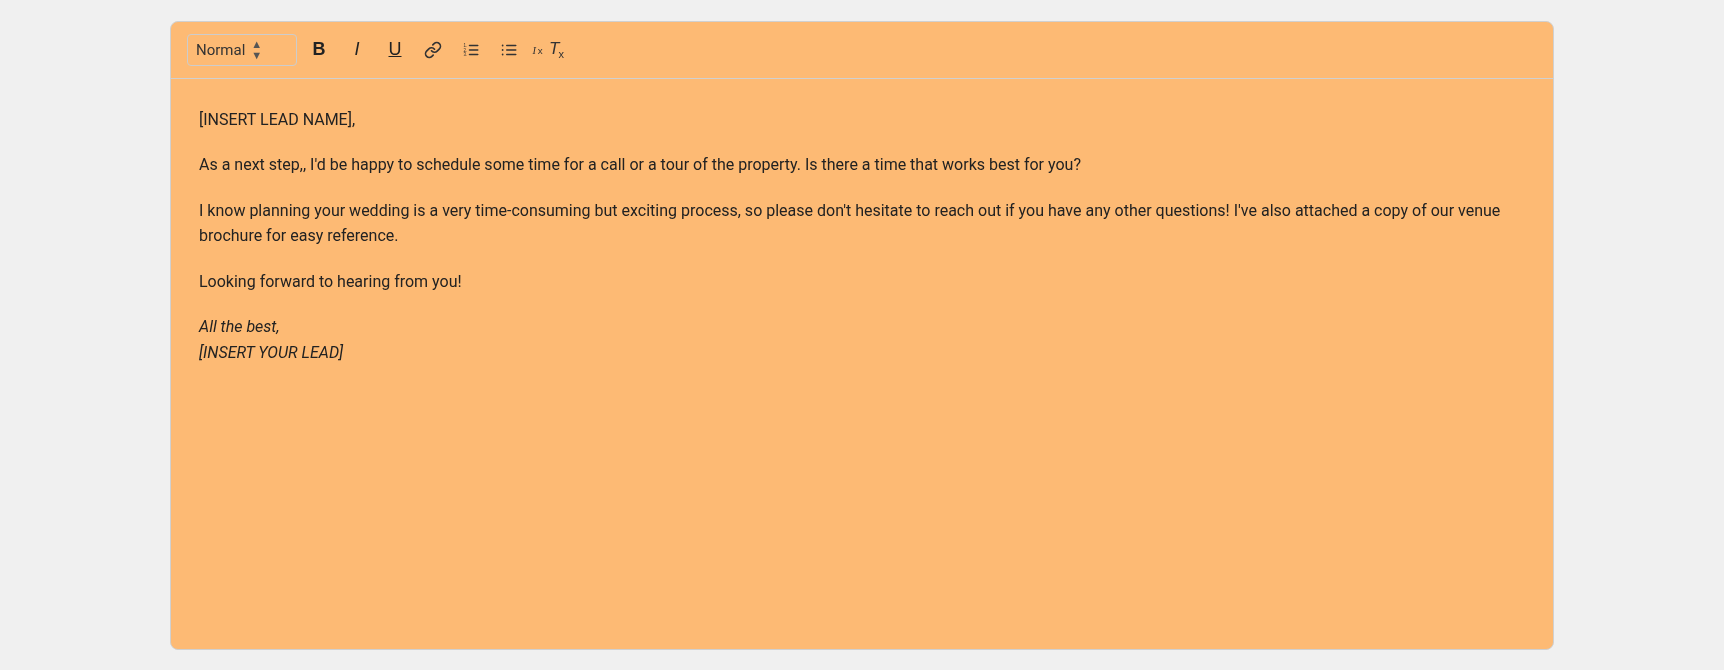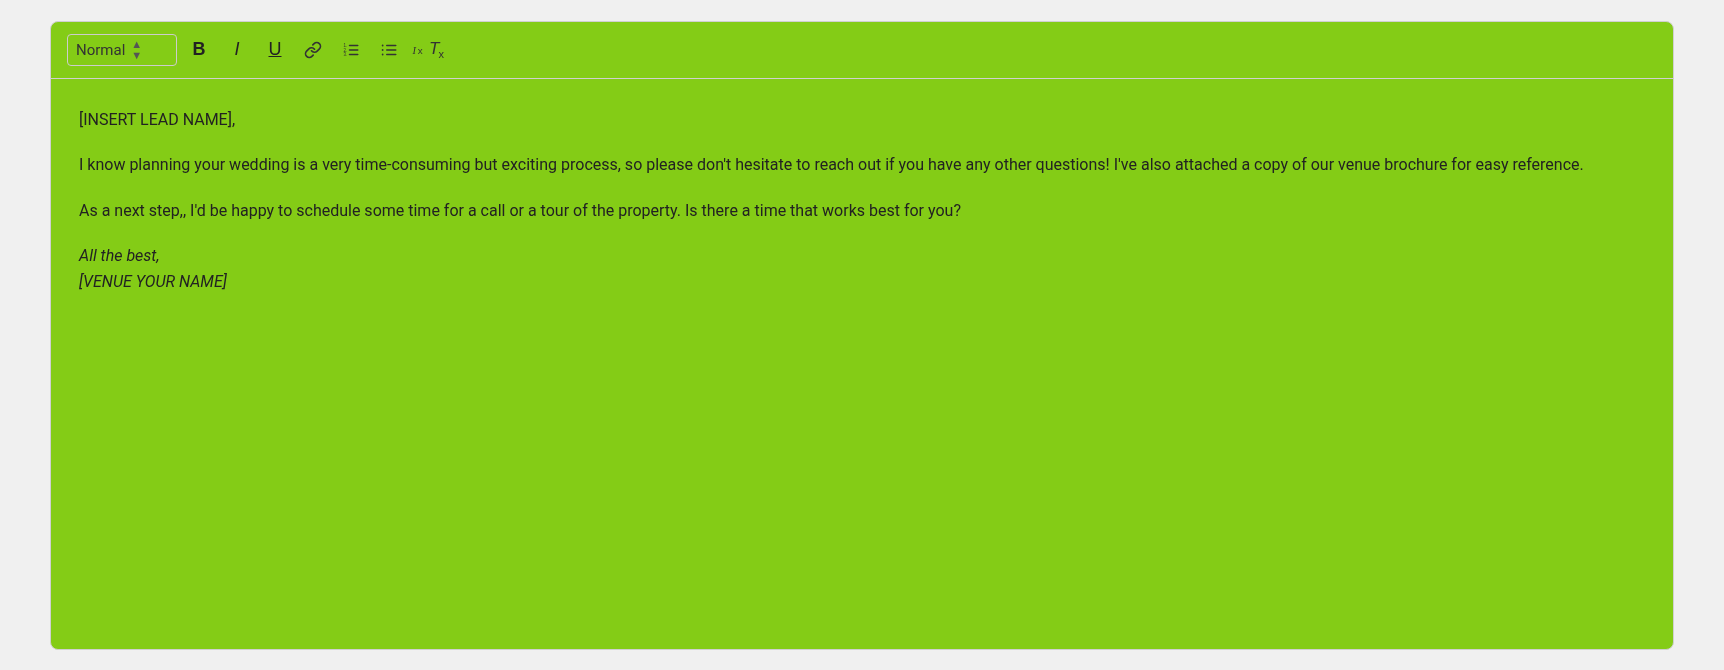--- a/index.html
+++ b/index.html
@@ -11,22 +11,22 @@
     body {
       background: #f0f0f0;
       display: flex;
       justify-content: center;
       align-items: center;
       min-height: 100vh;
       font-family: -apple-system, BlinkMacSystemFont, 'Segoe UI', Roboto, sans-serif;
     }
 
     .editor-container {
-      width: 1624px;
-      background: #84cc16;
+      width: 1384px;
+      background: #fdba74;
       border: 1px solid #d0d0d0;
       border-radius: 8px;
       overflow: hidden;
     }
 
     .toolbar {
       display: flex;
       align-items: center;
       padding: 12px 16px;
       border-bottom: 1px solid #d0d0d0;
@@ -180,20 +180,21 @@
         <text x="2" y="17" font-size="14" fill="#333" font-style="italic" font-family="Georgia, serif">I</text>
         <text x="9" y="17" font-size="13" fill="#333" font-style="normal" font-family="Arial, sans-serif">x</text>
 
       </svg>
       <span style="font-style:italic; font-size:17px; color:#333; letter-spacing:-1px;"><i>T</i><sub style="font-style:normal;font-size:11px;">x</sub></span>
     </button>
   </div>
 
   <div class="content-area" contenteditable="true" style="">
     <p>[INSERT LEAD NAME],</p>
+    <p>As a next step,, I'd be happy to schedule some time for a call or a tour of the property. Is there a time that works best for you?</p>
     <p>I know planning your wedding is a very time-consuming but exciting process, so please don't hesitate to reach out if you have any other questions! I've also attached a copy of our venue brochure for easy reference.</p>
-    <p>As a next step,, I'd be happy to schedule some time for a call or a tour of the property. Is there a time that works best for you?</p>
+    <p>Looking forward to hearing from you!</p>
     <p>
       <span>All the best,</span><br>
-      <span>[VENUE YOUR NAME]</span>
+      <span>[INSERT YOUR LEAD]</span>
     </p>
   </div>
 </div>
 
 </body></html>

